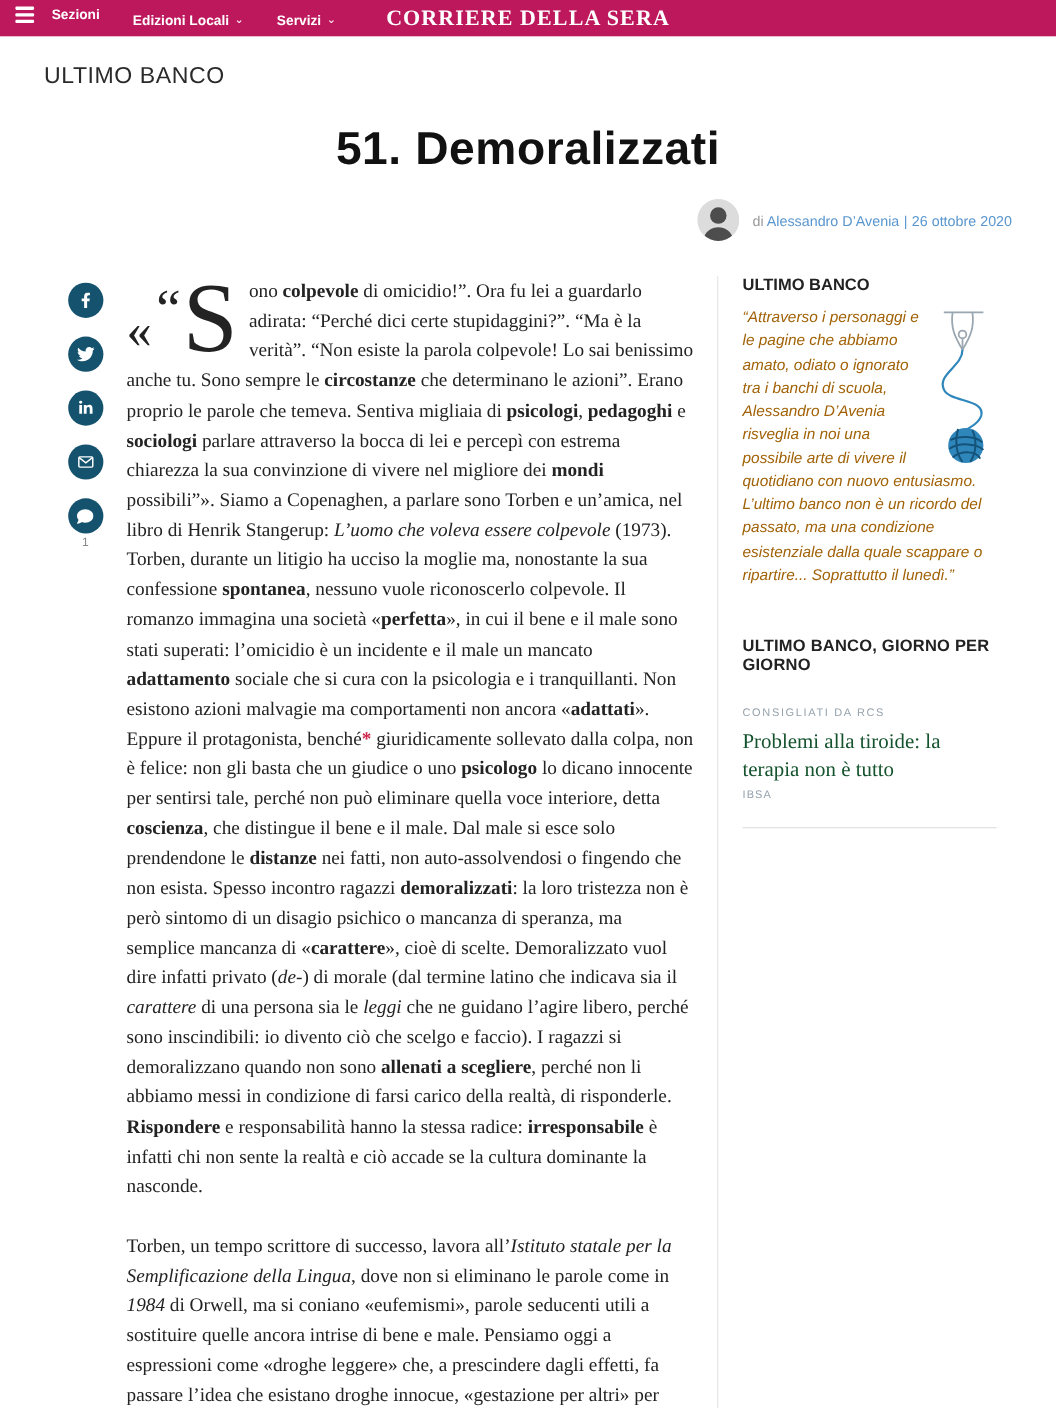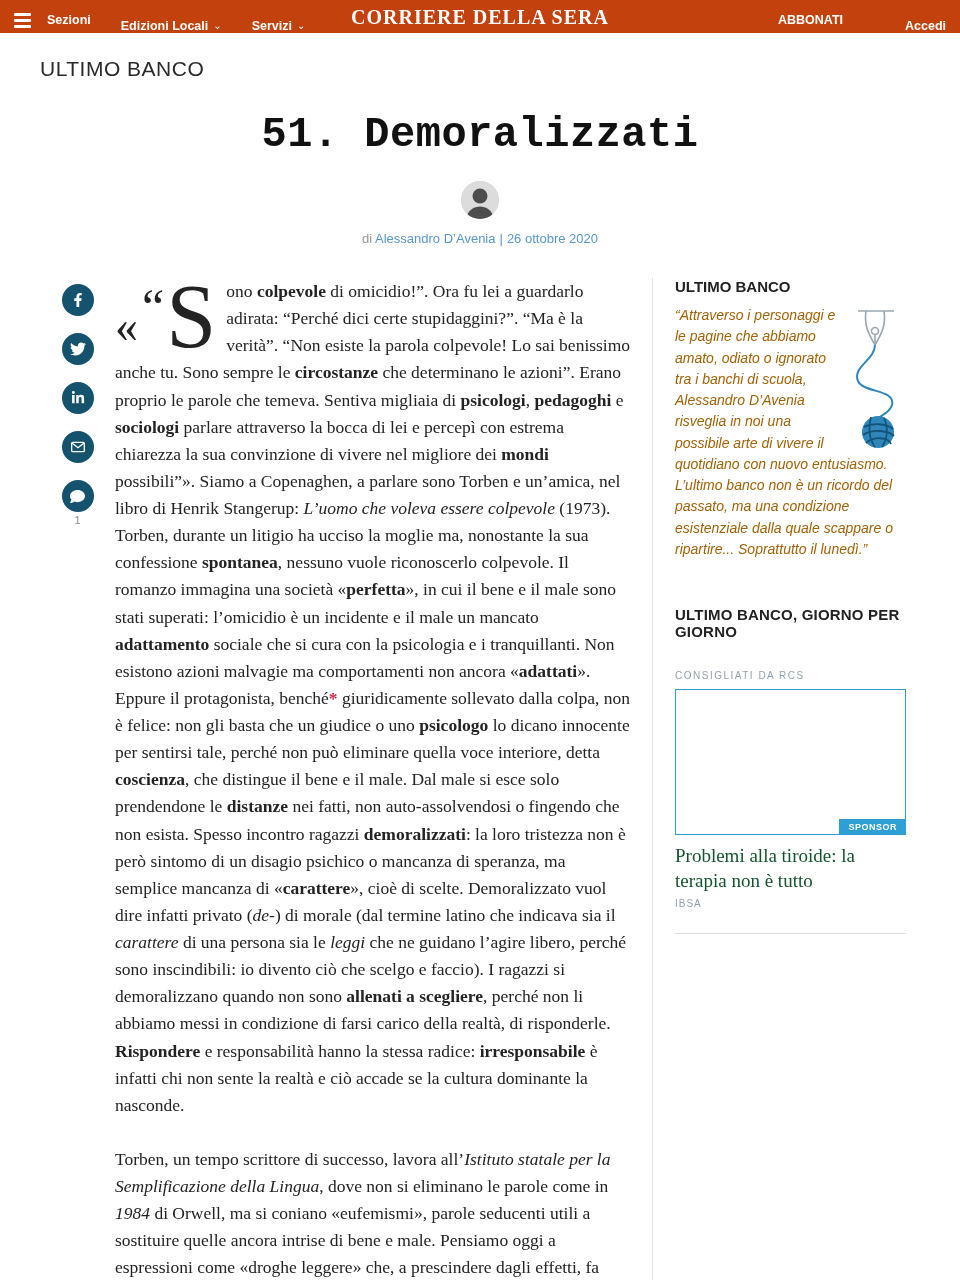--- a/index.html
+++ b/index.html
@@ -4,46 +4,46 @@
 <style>
   * { margin:0; padding:0; box-sizing:border-box; }
   html,body { background:#fff; }
   body {
     width:960px; height:1280px; margin:0 auto; overflow:hidden;
     font-family:"Liberation Sans", sans-serif; color:#222;
   }
 
   
   .topnav {
-    position:relative; height:33px; background:#c2410c; color:#fff;
-    display:flex; align-items:flex-end; padding:0 14px;
-    font-size:12.5px; font-weight:bold;
+    position:relative; height:33px; background:#be185d; color:#fff;
+    display:flex; align-items:flex-start; padding:0 14px;
+    font-size:12.5px; font-weight:bold;flex-direction:column;
   }
   .topnav .left { display:flex; align-items:center; gap:8px; }
   .nav-item { display:flex; align-items:center; gap:5px; cursor:pointer; white-space:nowrap; }
   .nav-item + .nav-item { margin-left:22px;margin-top:12px; }
   .hamburger { display:flex; flex-direction:column; gap:3px; margin-right:8px; cursor:pointer; }
   .hamburger span { display:block; width:17px; height:3px; background:#fff; border-radius:1px; }
   .chev { font-size:10px; font-weight:normal; position:relative; top:-1px; }
   .logo {
     position:absolute; left:50%; top:50%; transform:translate(-50%,-50%);
     font-family:"Liberation Serif", serif; font-weight:bold; font-size:20px;
     letter-spacing:1px; white-space:nowrap; font-stretch:condensed;
   }
   .topnav .right { margin-left:auto; display:flex; align-items:center; gap:40px; }
   .accedi { font-weight:bold; }
 
   
   .page { padding:0 40px; }
   .eyebrow { margin-top:24px; font-size:21px; letter-spacing:.5px; color:#2a2a2a; }
   .title {
-    margin-top:30px; text-align:center; font-family:Liberation Mono, monospace;
+    margin-top:30px; text-align:center; font-family:Liberation Sans, sans-serif;
     font-size:42px; font-weight:bold; color:#111; letter-spacing:.5px;
   }
-  .byline { margin-top:22px; display:flex; justify-content:flex-end; align-items:center; gap:12px;flex-direction:column; }
+  .byline { margin-top:22px; display:flex; justify-content:flex-end; align-items:center; gap:12px; }
   .avatar { width:38px; height:38px; border-radius:50%; overflow:hidden; background:#e2e2e2; flex:0 0 auto; }
   .byline-text { font-size:13px; color:#999; }
   .byline-text a { color:#5996ce; text-decoration:none; cursor:pointer; }
   .byline-sep { color:#5996ce; margin:0 4px; }
 
   
   .content { display:flex; margin-top:32px; }
 
   .social-rail { width:75px; display:flex; flex-direction:column; align-items:center; gap:17px; padding-top:6px; flex:0 0 auto; }
   .s-icon {
@@ -209,23 +209,20 @@
           </g>
         </svg>
         <p class="sb-desc">“Attraverso i personaggi e le pagine che abbiamo amato, odiato o ignorato tra i banchi di scuola, Alessandro D’Avenia risveglia in noi una possibile arte di vivere il quotidiano con nuovo entusiasmo. L’ultimo banco non è un ricordo del passato, ma una condizione esistenziale dalla quale scappare o ripartire... Soprattutto il lunedì.”</p>
       </div>
 
 
       <div class="sb-heading">ULTIMO BANCO, GIORNO PER GIORNO</div>
 
       <div class="sb-ad">
         <div class="ad-kicker">CONSIGLIATI DA RCS</div>
-        <div class="ad-frame">
-          <span class="sponsor-badge">SPONSOR</span>
-        </div>
         <div class="ad-headline">Problemi alla tiroide: la terapia non è tutto</div>
         <div class="ad-advertiser">IBSA</div>
         <hr class="sb-divider">
       </div>
     </aside>
 
   </div>
 </div>
 
 </body></html>

